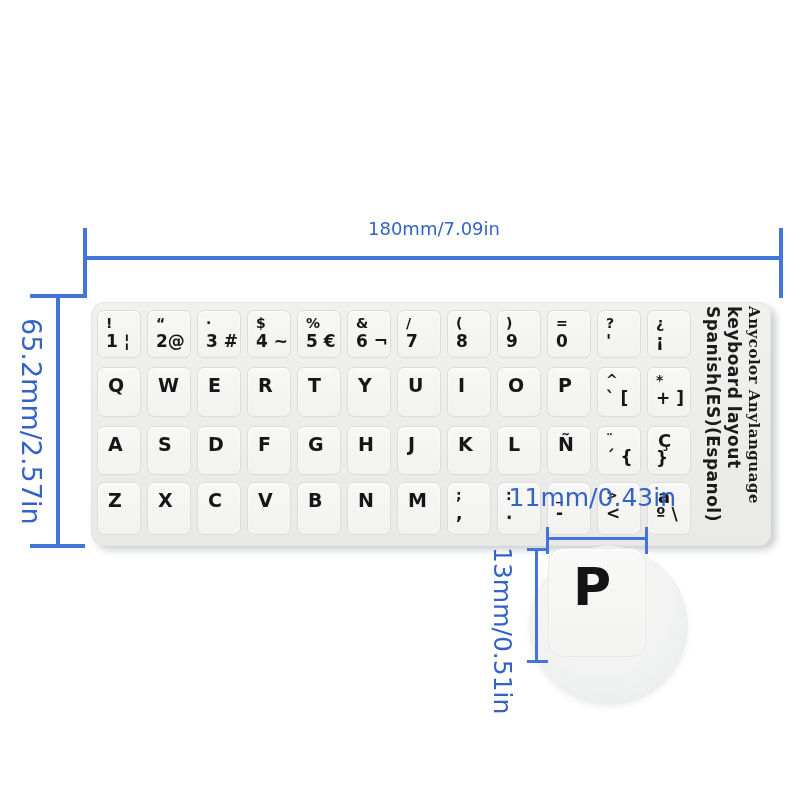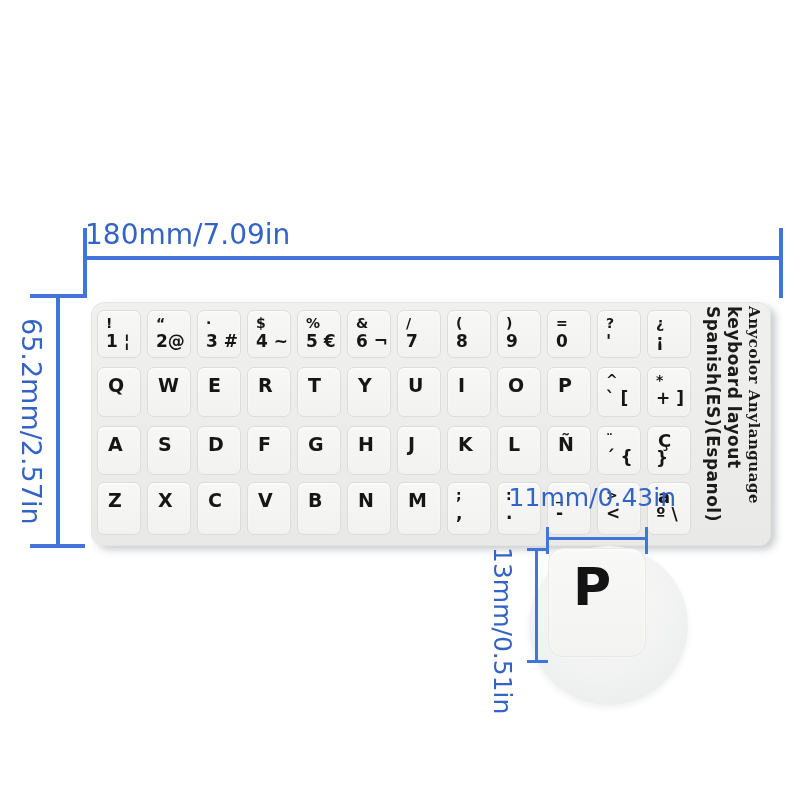--- a/index.html
+++ b/index.html
@@ -12,21 +12,21 @@
   .dim{position:absolute;background:#4274da;}
   .dim-label{
     position:absolute;color:#3463c6;
     font-family:"DejaVu Sans","Liberation Sans",sans-serif;
   }
   .v-text{
     writing-mode:vertical-rl;
     display:flex;align-items:center;justify-content:center;
   }
   
-  .top-dim-label{left:85px;top:218px;width:698px;font-size:28px;}
+  .top-dim-label{left:85px;top:218px;width:698px;text-align:center;font-size:18px;}
   
   .left-dim-label{left:16px;top:295px;height:253px;font-size:27px;}
   
   .kw-dim-label{left:506px;top:483px;width:170px;font-size:25px;z-index:30;text-align:right;}
   .kh-dim-label{left:488px;top:552px;height:158px;font-size:25px;z-index:30;}
   .z30{z-index:30;}
   
   .sticker{
     position:absolute;left:91px;top:302px;width:680px;height:244px;
     background:linear-gradient(180deg,#f0f0ee 0%,#ececea 60%,#e9e9e7 100%);

